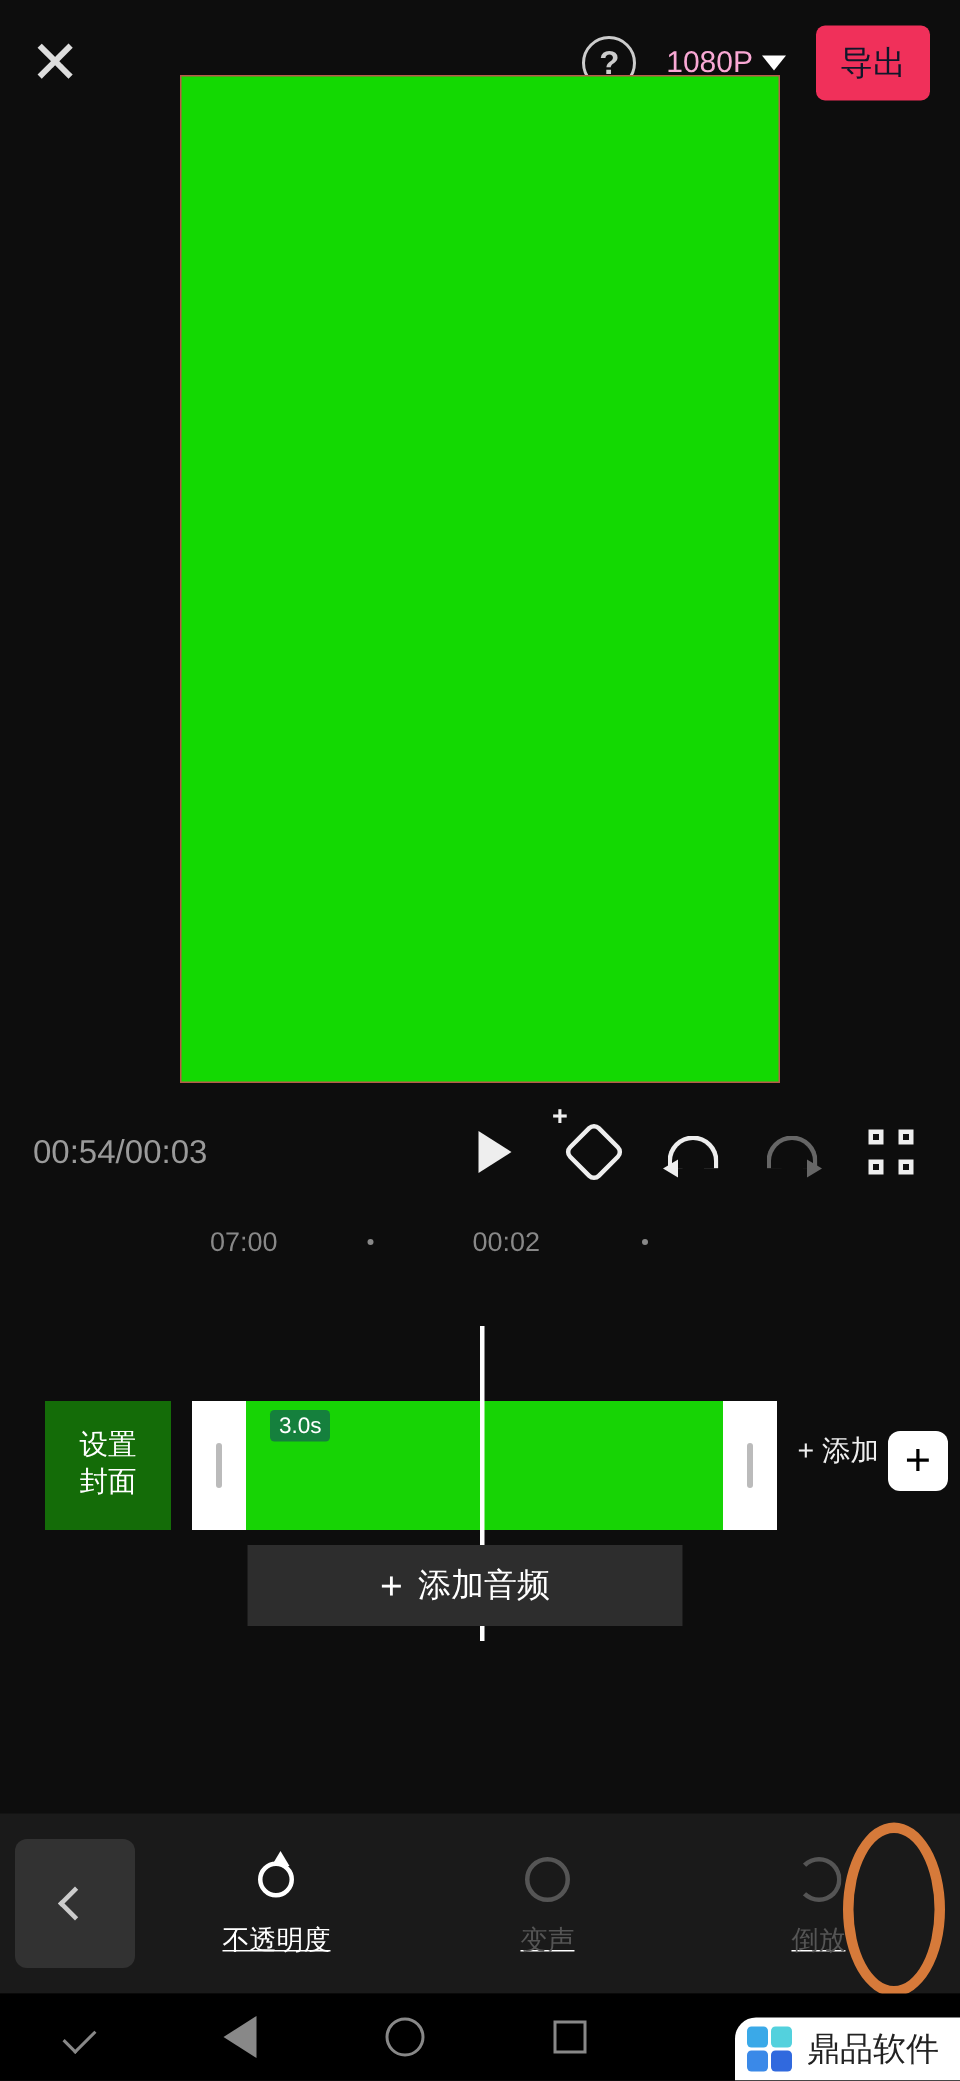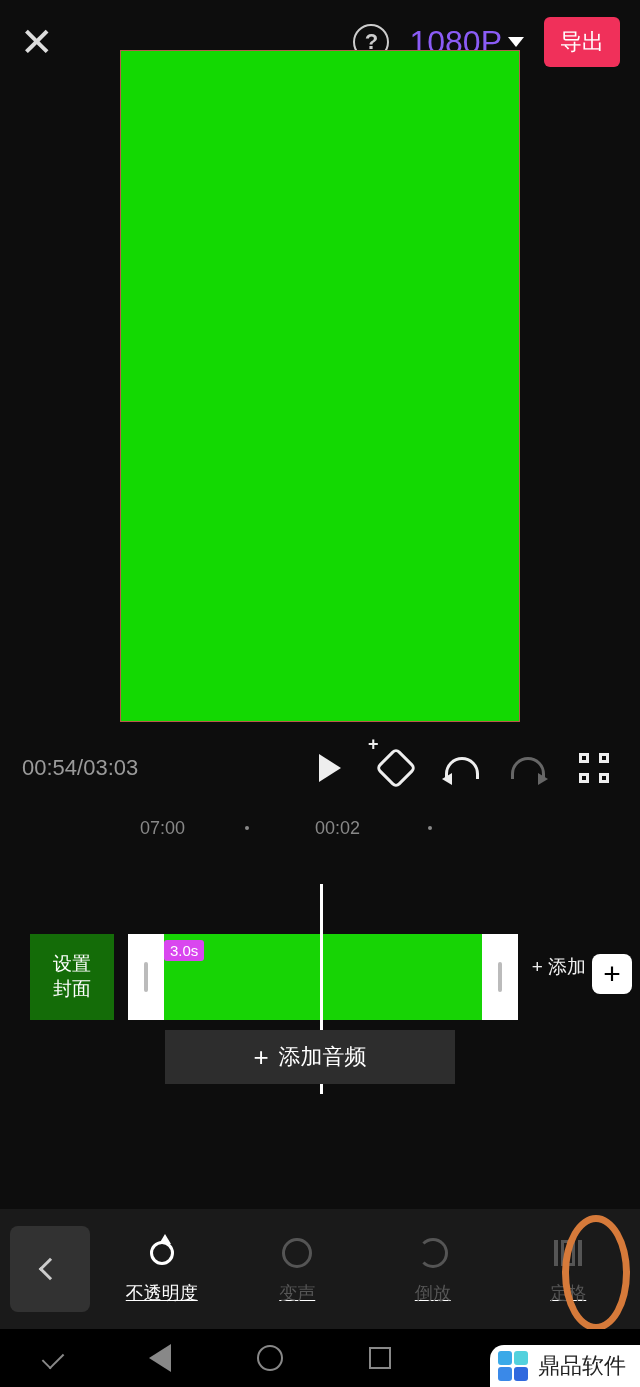--- a/index.html
+++ b/index.html
@@ -32,33 +32,33 @@
   }
   .help-icon {
     width: 36px; height: 36px;
     border: 2.5px solid #ccc;
     border-radius: 50%;
     display: flex; align-items: center; justify-content: center;
     font-size: 22px; color: #ccc;
     font-weight: bold;
   }
   .res-select {
-    color: #8b5cf6;
-    font-size: 32px;
+    color: #f9a8d4;
+    font-size: 20px;
     display: flex; align-items: center; gap: 6px;
   }
   .res-select .caret {
     width: 0; height: 0;
     border-left: 8px solid transparent;
     border-right: 8px solid transparent;
     border-top: 10px solid #fff;
   }
   .export-btn {
     background: #f0305a;
-    color: #ffffff;
+    color: #0f172a;
     font-size: 22px;
     padding: 10px 16px;
     border-radius: 6px;
   }
   .canvas-area {
     display: flex;
     justify-content: center;
     padding: 0 0 8px 0;
     position: relative;
     margin-top: -34px;
@@ -184,22 +184,22 @@
     display: flex; align-items: center; justify-content: center;
   }
   .clip-handle .bar { width: 4px; height: 30px; background: #bbb; border-radius: 2px; }
   .clip-body {
     flex: 1;
     background: #17d405;
     position: relative;
   }
   .clip-badge {
     position: absolute;
-    top: 6px; left: 0;
-    background: #d946ef;
+    top: 6px; left: 16px;
+    background: #15803d;
     color: #fff;
     font-size: 15px;
     padding: 2px 6px;
     border-radius: 3px;
   }
   .add-clip {
     position: absolute;
     right: 8px; top: 20px;
     display: flex; align-items: flex-start; gap: 6px;
   }
@@ -389,21 +389,21 @@
     <div class="export-btn">导出</div>
   </div>
 </div>
 
 <div class="canvas-area">
   <div class="green-canvas"></div>
 </div>
 
 <div class="time-bar">
   <div class="time-text">
-    <span>00:54</span>/<span>03:03</span>
+    <span>00:54</span>/<span>00:03</span>
   </div>
   <div class="ctrl-icon">
       <div class="play-tri"></div>
     </div>
   <div class="ctrl-icon diamond-wrap">
     <span class="diamond-plus">+</span>
     <div class="diamond"></div>
   </div>
   <div class="ctrl-icon">
       <div class="undo-arc"></div>
@@ -471,30 +471,20 @@
           <div class="voice-icon"></div>
         </div>
       <span>变声</span>
     </div>
     <div class="tool-item">
       <div class="tool-icon">
           <div class="reverse-icon"></div>
         </div>
       <span>倒放</span>
     </div>
-    <div class="tool-item">
-      <div class="tool-icon">
-          <div class="freeze-icon">
-            <span class="b1"></span>
-            <span class="b2"></span>
-            <span class="b3"></span>
-          </div>
-        </div>
-      <span>定格</span>
-    </div>
   </div>
 </div>
 
 <div class="annotation-circle"></div>
 
 <div class="nav-bar">
   <div class="nav-v"></div>
   <div class="nav-back"></div>
   <div class="nav-home"></div>
   <div class="nav-sq"></div>

